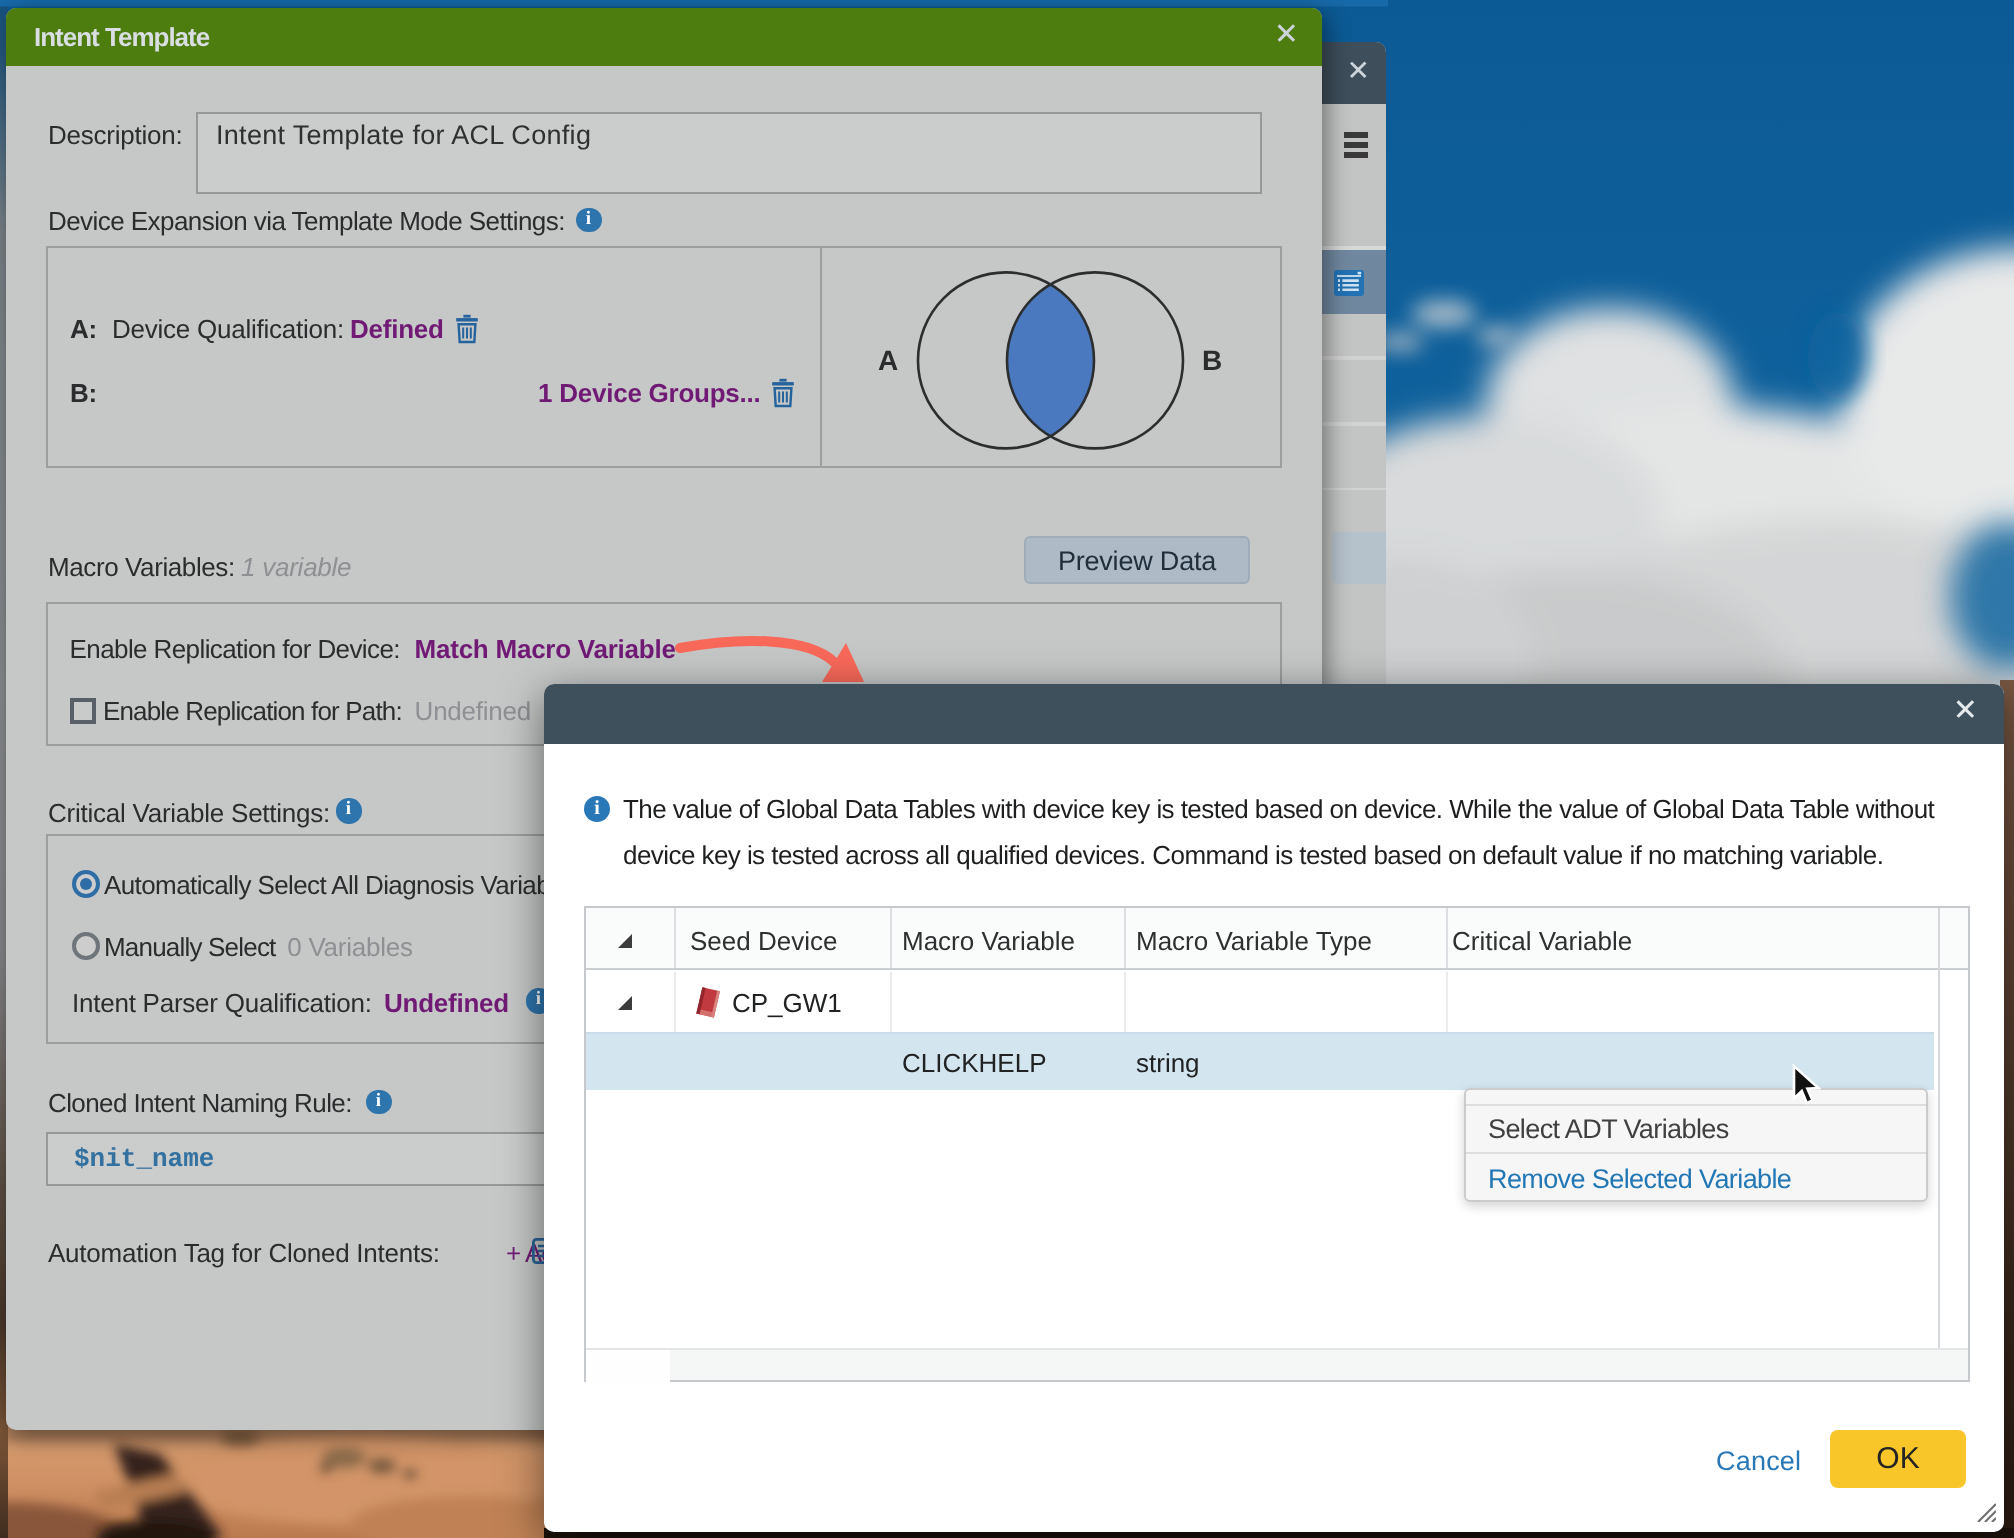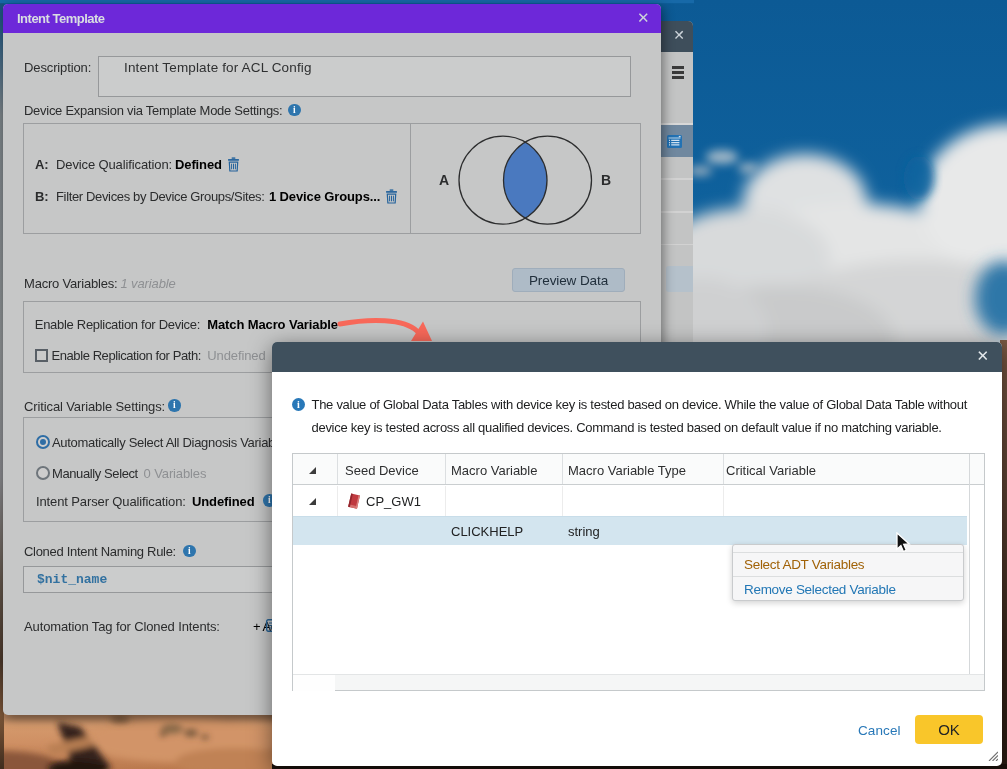--- a/index.html
+++ b/index.html
@@ -1,36 +1,36 @@
 <!DOCTYPE html>
 <html><head>
 <meta charset="utf-8">
 <style>
   * { margin:0; padding:0; box-sizing:border-box; }
   html,body { width:1007px; height:769px; overflow:hidden; font-family:"Liberation Sans", sans-serif; }
   body { position:relative; background:#0d5b96; }
   .abs { position:absolute; }
   .lbl { position:absolute; font-size:13px; letter-spacing:-0.12px; color:#2b2c2d; white-space:nowrap; line-height:15px; }
-  .blue { color:#000000; }
+  .blue { color:#701a75; }
   .gray { color:#8e9093; }
 
   
   #bg { position:absolute; left:0; top:0; z-index:0; }
 
   
   #behind { position:absolute; left:655px; top:21px; width:38px; height:350px;
             background:#c3c4c4; border-radius:0 5px 0 0; z-index:1; }
   #behind .hdr { position:absolute; left:0; top:0; right:0; height:31px; background:#3e4e5b;
                  border-radius:0 5px 0 0; }
   #behind .x { position:absolute; right:8px; top:6px; color:#cdd4da; font-size:14px; }
 
   
   #dlg { position:absolute; left:3px; top:3.5px; width:657.5px; height:711px;
          background:#c6c7c7; border-radius:5px; box-shadow:2px 3px 12px rgba(0,0,0,.45); z-index:2; }
-  #dlg .hdr { position:absolute; left:0; top:0; right:0; height:29.5px; background:#6d28d9;
+  #dlg .hdr { position:absolute; left:0; top:0; right:0; height:29.5px; background:#4d7c0f;
               border-radius:5px 5px 0 0; }
   #dlg .hdr .t { position:absolute; left:14px; top:0; line-height:29.5px; font-size:13px;
                  font-weight:bold; color:#d9dee2; }
   #dlg .hdr .x { position:absolute; right:11px; top:0; line-height:28px; font-size:15px; color:#ccd3d9; }
   .inbox { position:absolute; background:#cbcccc; border:1px solid #96989a; }
   .box { position:absolute; border:1px solid #9c9ea0; }
 
   
   #modal { position:absolute; left:272px; top:342px; width:730px; height:424px;
            background:#fff; border-radius:5px; box-shadow:0 5px 22px rgba(0,0,0,.5); z-index:4; }
@@ -164,38 +164,37 @@
   <div class="abs" style="left:11px; top:244.5px; right:0; height:26px; background:#b5c1cb; border-radius:3px 0 0 3px;"></div>
 </div>
 
 <div id="dlg">
   <div class="hdr">
       <span class="t" style="letter-spacing:-0.5px;">Intent Template</span>
       <span class="x">✕</span>
     </div>
 
   <span class="lbl" style="left:21px; top:56.5px;">Description:</span>
-  <div class="inbox" style="left:95px; top:52px; width:533px; height:41px; font-size:13.5px; letter-spacing:0.15px; color:#2f3031; line-height:22px; padding-left:25px;">Intent Template for ACL Config</div>
+  <div class="inbox" style="left:95px; top:52px; width:533px; height:41px; font-size:13.5px; letter-spacing:0.15px; color:#2f3031; line-height:22px; padding-left:9px;">Intent Template for ACL Config</div>
 
   <span class="lbl" style="left:21px; top:99.5px; letter-spacing:-0.28px;">Device Expansion via Template Mode Settings:</span>
   <span class="info infod" style="left:285px; top:100px;">i</span>
 
   <div class="box" style="left:20px; top:119px; width:618px; height:111.5px;">
     <div class="abs" style="left:386px; top:0; bottom:0; width:1px; background:#9c9ea0;"></div>
     <span class="lbl" style="left:11px; top:33.5px; font-weight:bold;">A:</span>
     <span class="lbl" style="left:32px; top:33.5px;">Device Qualification:&nbsp;</span>
     <span class="lbl blue" style="left:151px; top:33.5px; font-weight:bold;">Defined</span>
     <svg class="abs" style="left:203px; top:33px;" width="13" height="15" viewBox="0 0 13 15">
       <path d="M4.7,1.1 h3.6" stroke="#24639c" stroke-width="1.4" fill="none"></path>
       <path d="M1.1,2.9 h10.8" stroke="#24639c" stroke-width="1.7" fill="none"></path>
       <path d="M2.3,5.1 h8.4 l-0.55,8.9 h-7.3 z" fill="none" stroke="#24639c" stroke-width="1.2"></path>
       <path d="M4.6,6.7 v5.6 M6.5,6.7 v5.6 M8.4,6.7 v5.6" stroke="#24639c" stroke-width="1"></path>
     </svg>
     <span class="lbl" style="left:11px; top:65.5px; font-weight:bold;">B:</span>
-    <span class="lbl" style="left:32px; top:65.5px; letter-spacing:-0.35px;">Filter Devices by Device Groups/Sites:&nbsp;</span>
     <span class="lbl blue" style="left:245px; top:65.5px; font-weight:bold;">1 Device Groups...</span>
     <svg class="abs" style="left:361px; top:65px;" width="13" height="15" viewBox="0 0 13 15">
       <path d="M4.7,1.1 h3.6" stroke="#24639c" stroke-width="1.4" fill="none"></path>
       <path d="M1.1,2.9 h10.8" stroke="#24639c" stroke-width="1.7" fill="none"></path>
       <path d="M2.3,5.1 h8.4 l-0.55,8.9 h-7.3 z" fill="none" stroke="#24639c" stroke-width="1.2"></path>
       <path d="M4.6,6.7 v5.6 M6.5,6.7 v5.6 M8.4,6.7 v5.6" stroke="#24639c" stroke-width="1"></path>
     </svg>
     <svg class="abs" style="left:387px; top:0;" width="230" height="110" viewBox="0 0 230 110">
       <path d="M114.25,18.2 A44,44 0 0,1 114.25,94.2 A44,44 0 0,1 114.25,18.2 Z" fill="#4a79bf"></path>
       <circle cx="92" cy="56.2" r="44" fill="none" stroke="#2c2d2e" stroke-width="1.3"></circle>
@@ -301,21 +300,21 @@
     <div class="abs" style="left:676px; top:0; bottom:16px; width:16px; border-left:1px solid #d5d8da;"></div>
 
     <div class="abs" style="left:0; right:0; bottom:0; height:16px; background:#f5f6f6; border-top:1px solid #e3e5e6;">
       <div class="abs" style="left:0; top:0; width:42px; height:16px; background:#fefefe;"></div>
     </div>
   </div>
 
 
   <div class="abs" style="left:460px; top:202px; width:232px; height:57px; background:#f6f6f7; border:1px solid #c9cbcd; border-radius:3px; box-shadow:0 2px 6px rgba(0,0,0,.18); z-index:2;">
     <div class="abs" style="left:0; right:0; top:7px; height:24.5px; border-top:1px solid #dcdedf; border-bottom:1px solid #dcdedf;">
-      <span class="abs" style="left:11px; top:4px; font-size:13.5px; letter-spacing:-0.3px; color:#a16207;text-align:right;">Select ADT Variables</span>
+      <span class="abs" style="left:11px; top:4px; font-size:13.5px; letter-spacing:-0.3px; color:#404040;text-align:right;">Select ADT Variables</span>
     </div>
     <div class="abs" style="left:0; right:0; top:32.5px; height:24.5px;">
       <span class="abs" style="left:11px; top:4px; font-size:13.5px; letter-spacing:-0.3px; color:#2277b5;">Remove Selected Variable</span>
     </div>
   </div>
 
   <span class="abs" style="left:586px; top:380.5px; font-size:13.5px; letter-spacing:0.1px; color:#2878b8;">Cancel</span>
   <div class="abs" style="left:643px; top:372.5px; width:68px; height:29px; background:#f9c62a; border-radius:4px; text-align:center; line-height:29px; font-size:15px; color:#242424;">OK</div>
 
   <svg class="abs" style="left:716px; top:409px;" width="10" height="10" viewBox="0 0 10 10">

